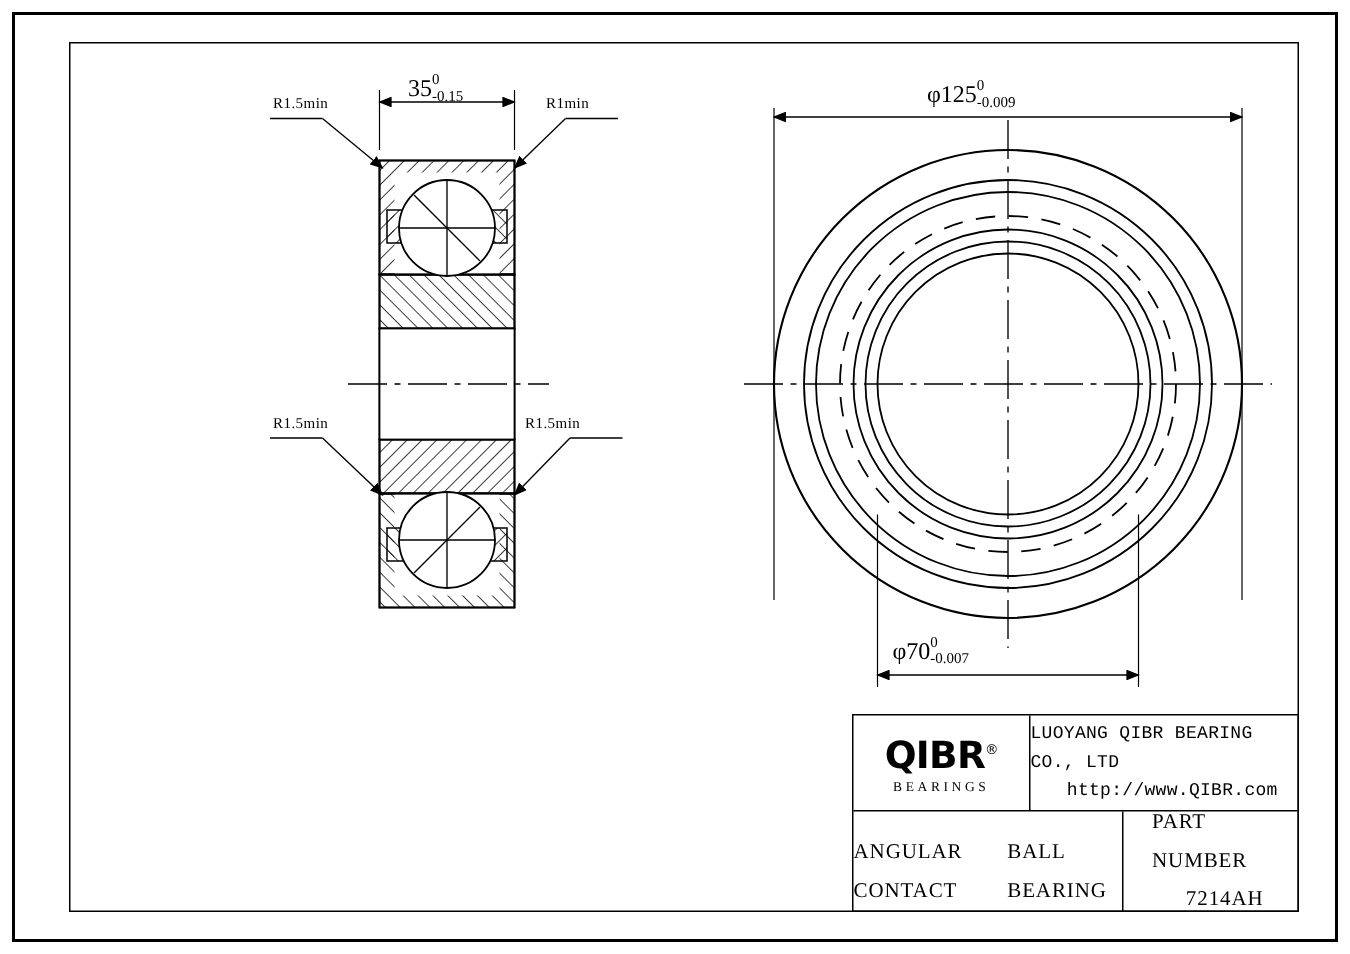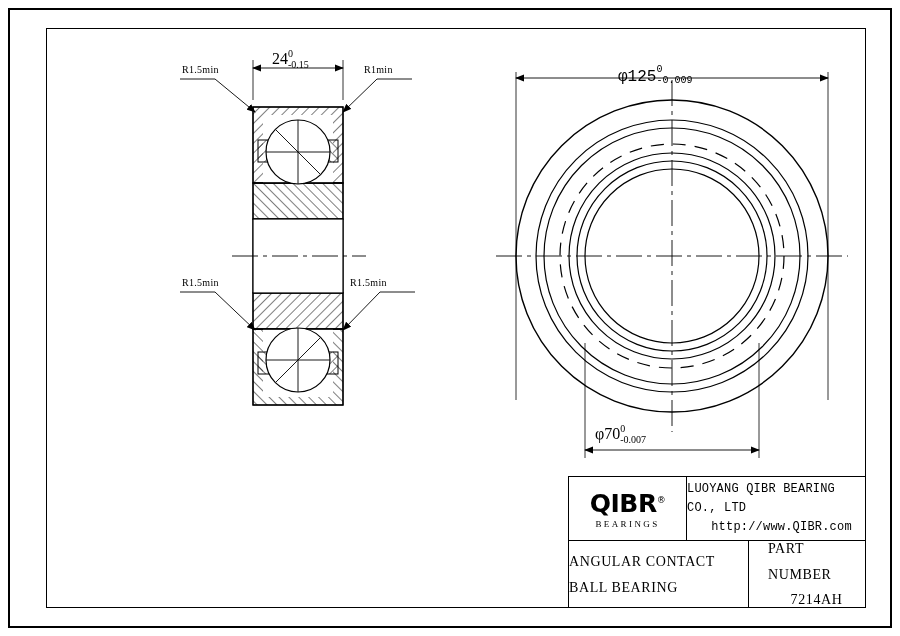--- a/index.html
+++ b/index.html
@@ -136,23 +136,22 @@
     left: 0; top: 64px;
     width: 100%;
     height: 67px;
     display: flex;
   }
   .tb-desc {
     width: 180px;
     border-right: 1px solid #000;
     box-sizing: border-box;
     display: flex;
-    flex-direction: column;
     justify-content: center;
-    align-items: flex-start;
+    align-items: flex-end;
     font-size: 14px;
     line-height: 1.85;
     letter-spacing: 0.6px;
   }
   .tb-part {
     flex: 1;
     display: flex;
     flex-direction: column;
     justify-content: center;
     align-items: center;
@@ -269,24 +268,24 @@
       <line x1="585" y1="450" x2="759" y2="450" stroke-width="0.9" marker-start="url(#arrStart)" marker-end="url(#arrEnd)"></line>
     </g>
   </svg>
 
   <div class="lbl" style="left:182px; top:64px;">R1.5min</div>
   <div class="lbl" style="left:364px; top:64px;">R1min</div>
   <div class="lbl" style="left:182px; top:277px;">R1.5min</div>
   <div class="lbl" style="left:350px; top:277px;">R1.5min</div>
 
   <div class="dim" style="left:272px; top:50px;">
-    <span>24</span><span class="tolbox"><span class="up">0</span><span class="lo">-0.15</span></span>
+    <span>35</span><span class="tolbox"><span class="up">0</span><span class="lo">-0.15</span></span>
   </div>
 
-  <div class="dim" style="left:618px; top:66px;font-family:Liberation Mono, monospace;">
+  <div class="dim" style="left:618px; top:54px;">
     <span>φ</span><span>125</span><span class="tolbox"><span class="up">0</span><span class="lo">-0.009</span></span>
   </div>
 
   <div class="dim" style="left:595px; top:425px;">
     <span>φ</span><span>70</span><span class="tolbox"><span class="up">0</span><span class="lo">-0.007</span></span>
   </div>
 
   <div class="titleblock">
     <div class="tb-top">
       <div class="tb-logo">

